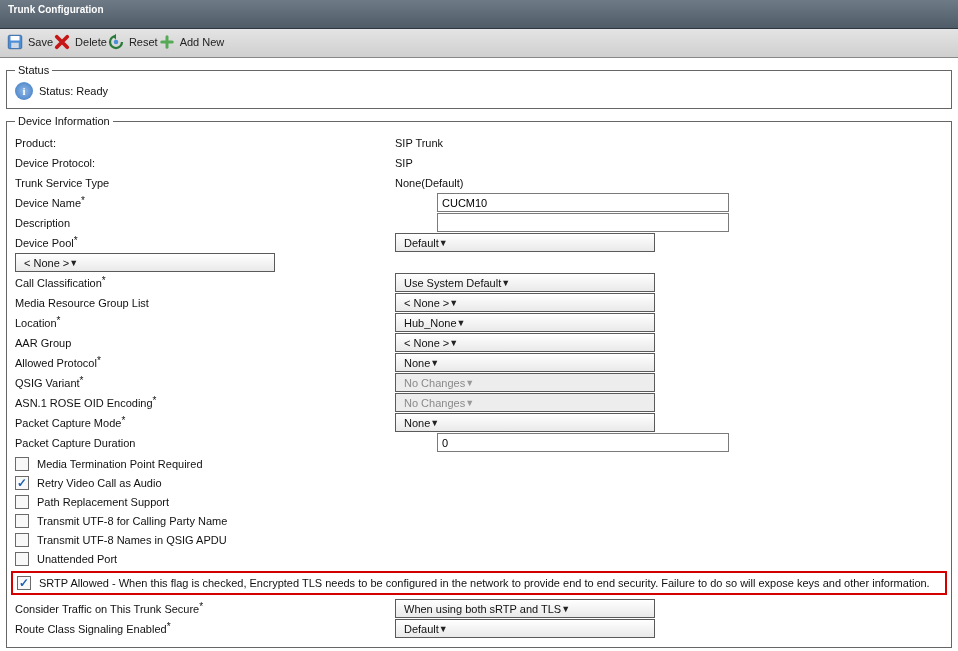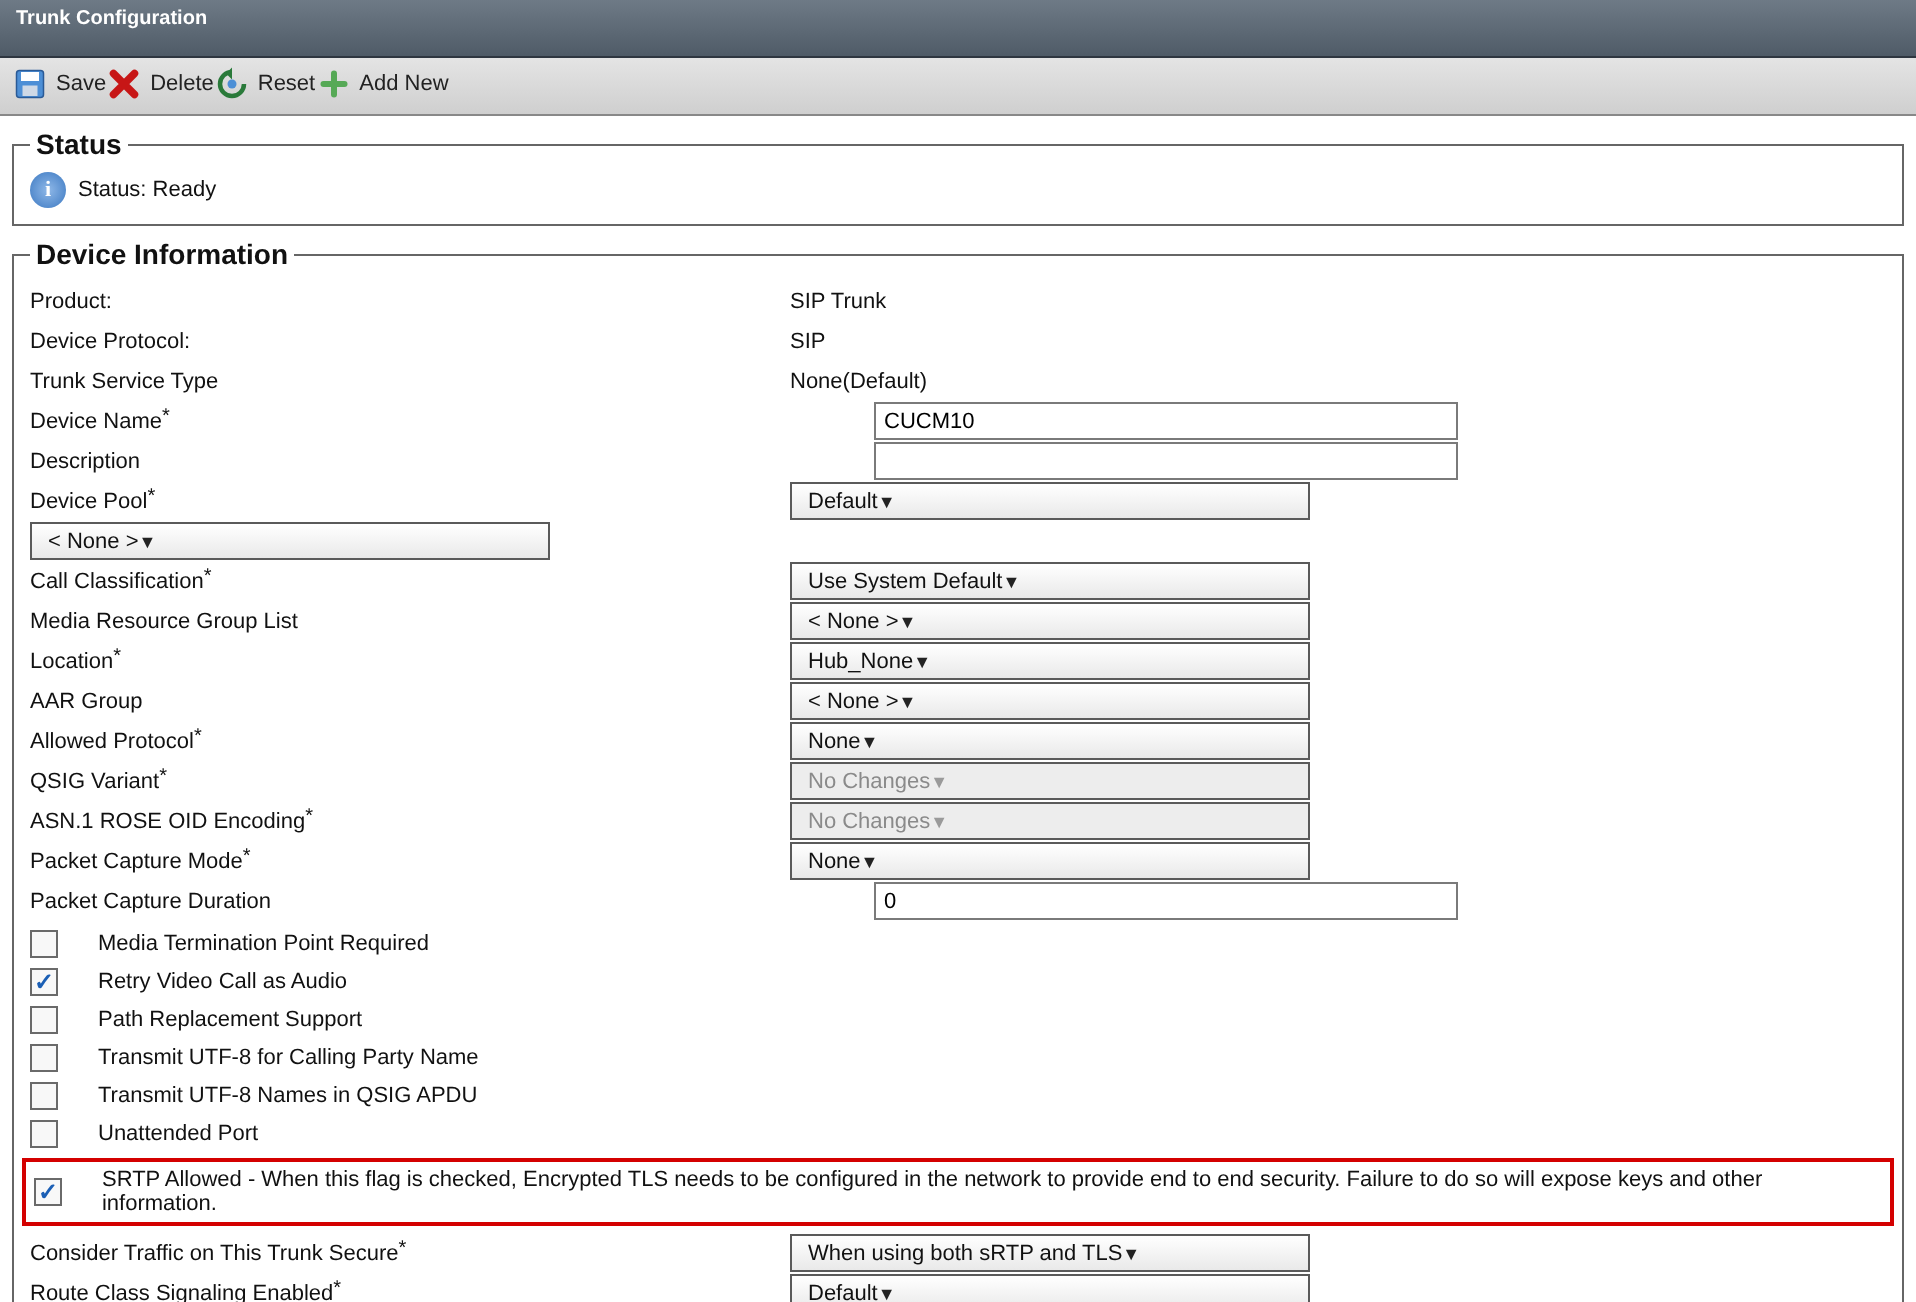--- a/index.html
+++ b/index.html
@@ -37,23 +37,23 @@
   .tool-btn svg { width: 18px; height: 18px; }
   .status-region, .device-region {
     margin: 6px 6px 0 6px;
   }
   fieldset {
     border: 1px solid #666;
     margin: 0 0 6px 0;
     padding: 6px 8px 8px;
   }
   legend {
-    font-weight: bold;
+    font-weight: normal;
     padding: 0 3px;
-    font-size: 14px;
+    font-size: 11px;
   }
   .status-row { display: flex; align-items: center; gap: 6px; }
   .info-icon {
     width: 18px; height: 18px; border-radius: 50%;
     background: radial-gradient(#8fb8e8,#3b78c1);
     color: #fff; font-weight: bold; font-family: Georgia, serif;
     display: inline-flex; align-items: center; justify-content: center;
   }
   .form-row {
     display: flex;
@@ -87,21 +87,21 @@
     cursor: pointer;
   }
   .select-wrap.disabled {
     background: #ededed;
     color: #8a8a8a;
     cursor: default;
   }
   .caret { font-size: 9px; color: #222; }
   .select-wrap.disabled .caret { color: #9a9a9a; }
   .chk-row {
-    display: flex; align-items: center; gap: 20px;
+    display: flex; align-items: center; gap: 8px;
     margin: 5px 0;
   }
   .chkbox {
     width: 14px; height: 14px;
     border: 1px solid #6a6a6a;
     background: #f8f8f8;
     display: inline-flex; align-items: center; justify-content: center;
     cursor: pointer;
   }
   .chkbox.checked::after {

